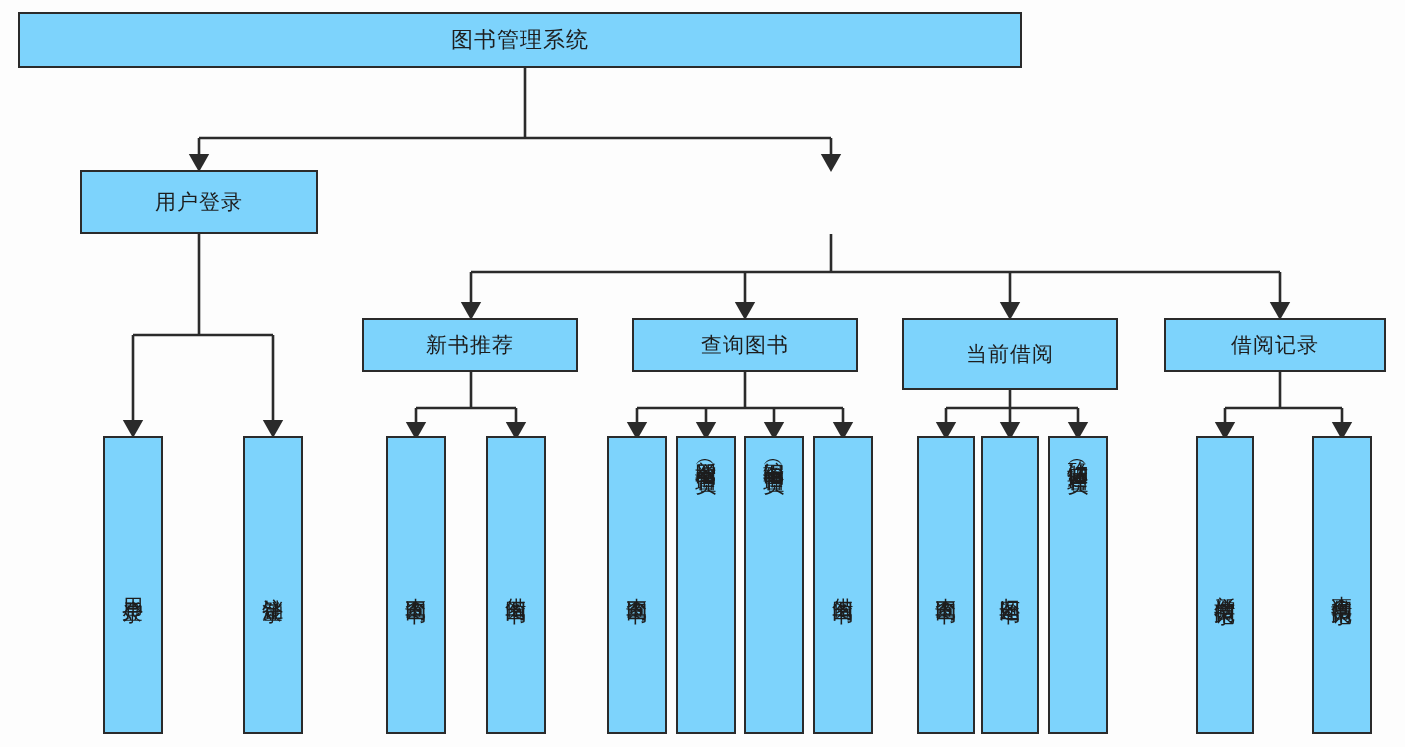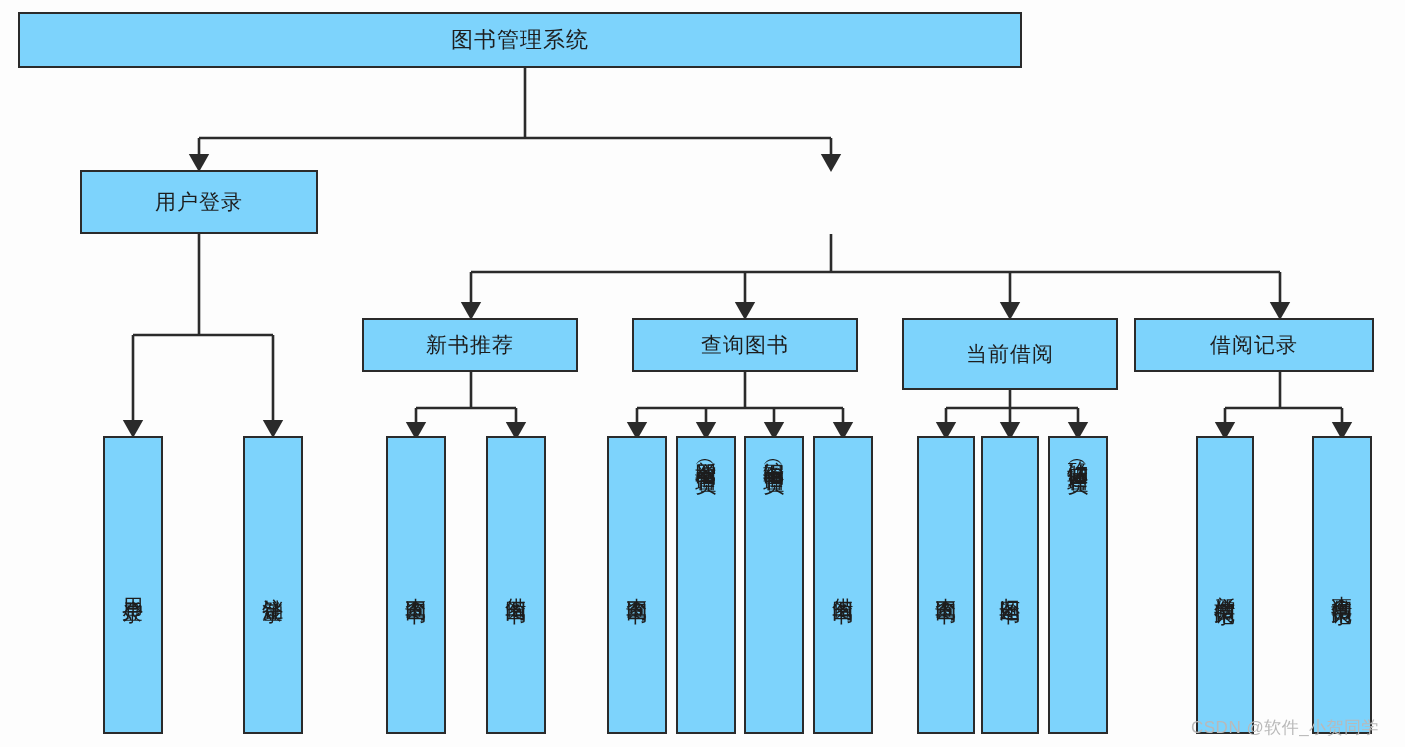--- a/index.html
+++ b/index.html
@@ -133,21 +133,21 @@
 
   <div class="node h" style="left:362px; top:318px; width:216px; height:54px;">
     <span class="label">新书推荐</span>
   </div>
   <div class="node h" style="left:632px; top:318px; width:226px; height:54px;">
     <span class="label">查询图书</span>
   </div>
   <div class="node h" style="left:902px; top:318px; width:216px; height:72px;">
     <span class="label">当前借阅</span>
   </div>
-  <div class="node h" style="left:1134px; top:318px; width:240px; height:54px;">
+  <div class="node h" style="left:1164px; top:318px; width:222px; height:54px;">
     <span class="label">借阅记录</span>
   </div>
 
   <div class="node v mid" style="left:103px; top:436px; width:60px; height:298px;">
     <span class="label">用户登录</span>
   </div>
   <div class="node v mid" style="left:243px; top:436px; width:60px; height:298px;">
     <span class="label">注销登录</span>
   </div>
 
@@ -181,15 +181,14 @@
     <span class="label">确认归还（管理员）</span>
   </div>
 
   <div class="node v mid" style="left:1196px; top:436px; width:58px; height:298px;">
     <span class="label">新增借阅记录</span>
   </div>
   <div class="node v mid" style="left:1312px; top:436px; width:60px; height:298px;">
     <span class="label">查询借阅记录</span>
   </div>
 
-  <div class="watermark" style="left:1191px; top:716px;">CSDN @软件_小贺同学</div>
 
 </div>
 
 </body></html>

